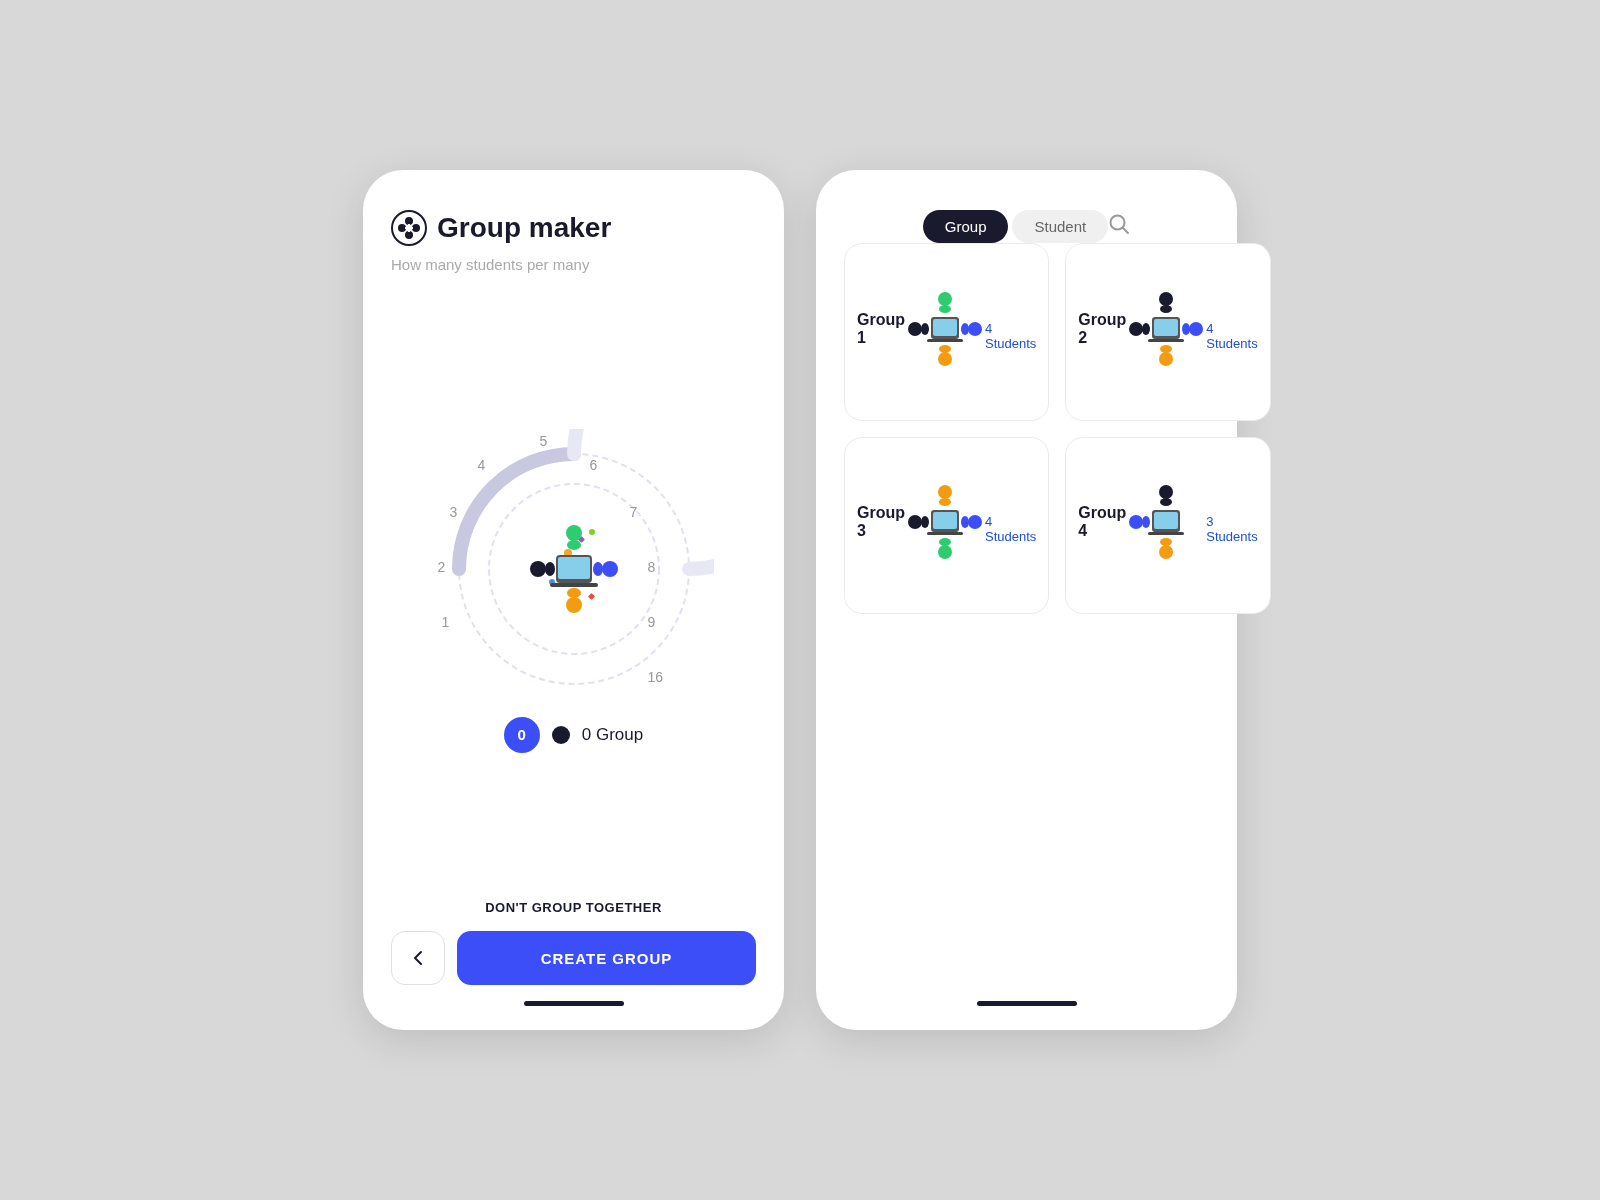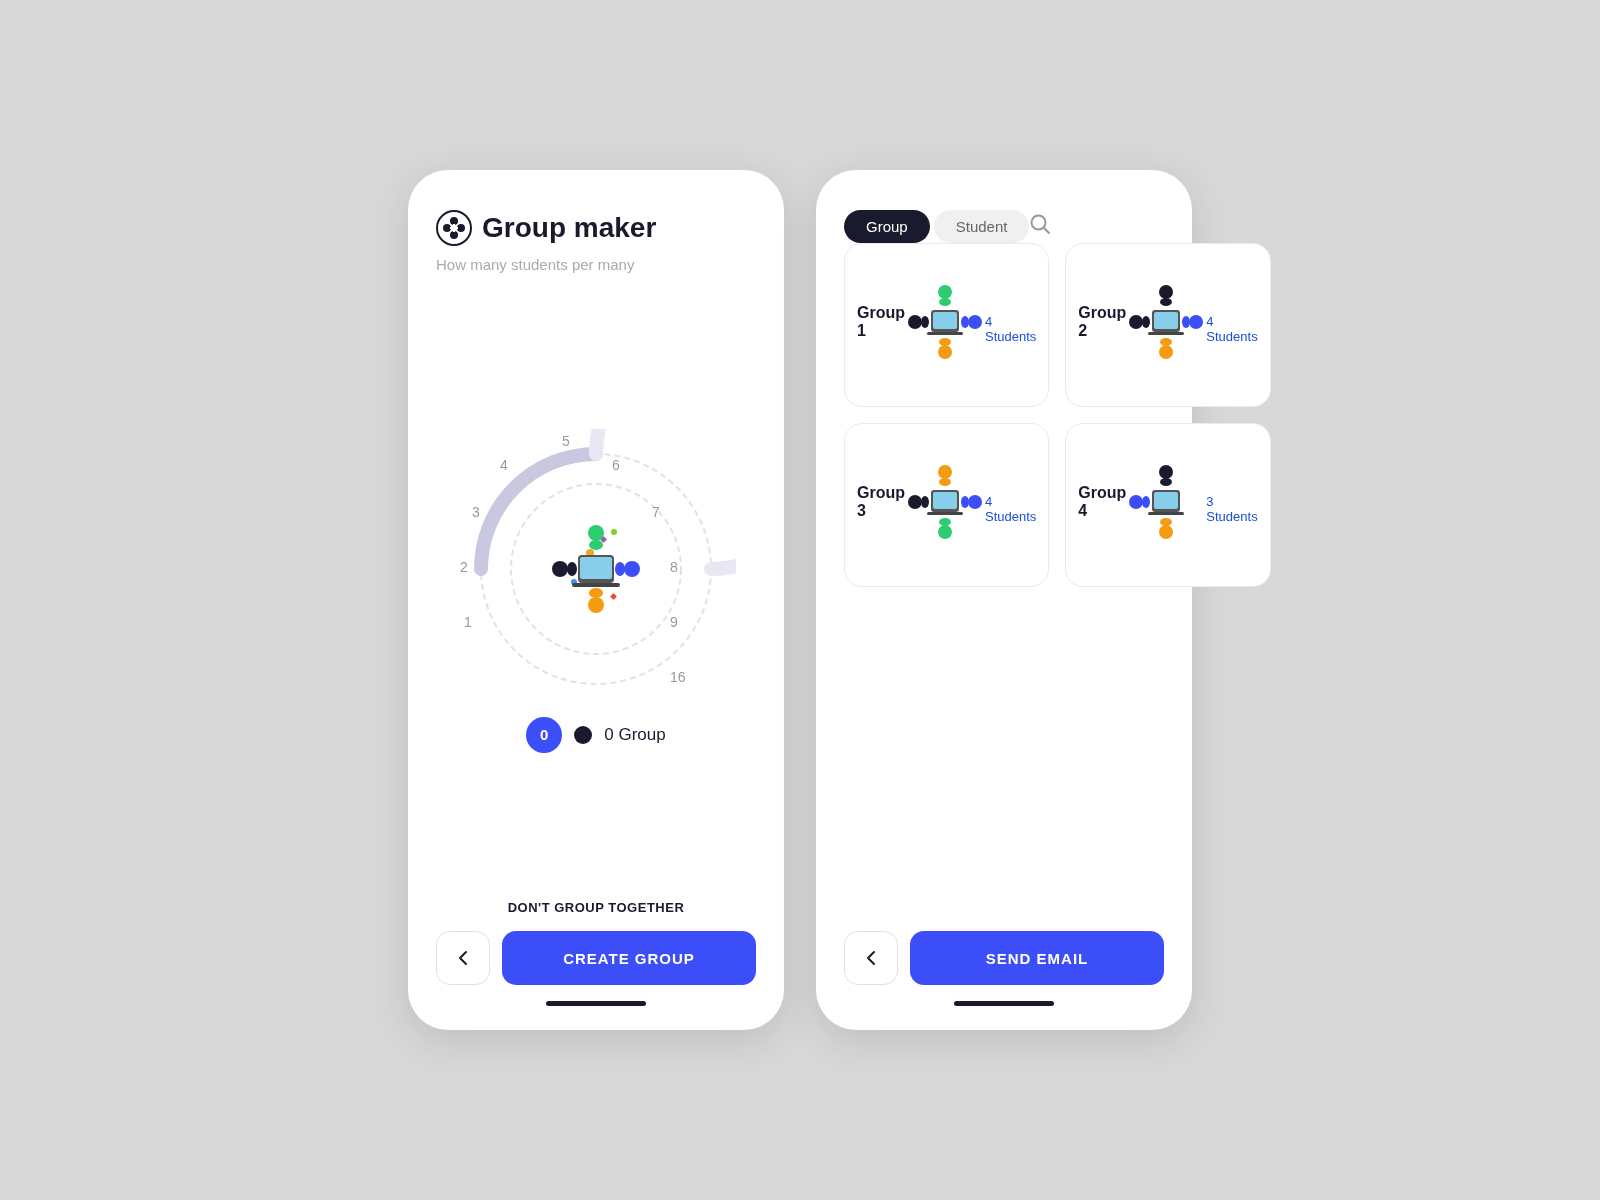--- a/index.html
+++ b/index.html
@@ -12,21 +12,21 @@
       font-family: -apple-system, BlinkMacSystemFont, 'Segoe UI', sans-serif;
     }
     .screen-container {
       display: flex;
       gap: 32px;
       padding: 40px;
     }
     .phone {
       background: white;
       border-radius: 40px;
-      width: 376px;
+      width: 421px;
       min-height: 860px;
       box-shadow: 0 10px 40px rgba(0,0,0,0.12);
       display: flex;
       flex-direction: column;
       padding: 40px 28px 24px;
       position: relative;
     }
     
     .app-header {
       display: flex;
@@ -142,21 +142,21 @@
       width: 100px;
       height: 5px;
       background: #1a1a2e;
       border-radius: 3px;
       margin: 16px auto 0;
     }
     
     .tab-row {
       display: flex;
       align-items: center;
-      justify-content: flex-start;
+      justify-content: center;
     }
     .tab-group {
       display: flex;
       gap: 4px;
     }
     .tab {
       padding: 8px 22px;
       border-radius: 20px;
       font-size: 15px;
       font-weight: 500;
@@ -413,23 +413,15 @@
             <rect x="28" y="30" width="24" height="17" rx="2" fill="#87ceeb"></rect>
             <rect x="22" y="50" width="36" height="3" rx="1.5" fill="#444"></rect>
           </svg>
         </div>
         <span class="group-card-count">3 Students</span>
       </div>
     </div>
 
     <div style="flex:1"></div>
 
-    <div class="bottom-row">
-      <button class="back-btn">
-        <svg width="20" height="20" viewBox="0 0 20 20" fill="none">
-          <path d="M13 4 L7 10 L13 16" stroke="#1a1a2e" stroke-width="2" stroke-linecap="round" stroke-linejoin="round"></path>
-        </svg>
-      </button>
-      <button class="primary-btn">SEND EMAIL</button>
-    </div>
     <div class="home-indicator"></div>
   </div>
 </div>
 
 </body></html>

